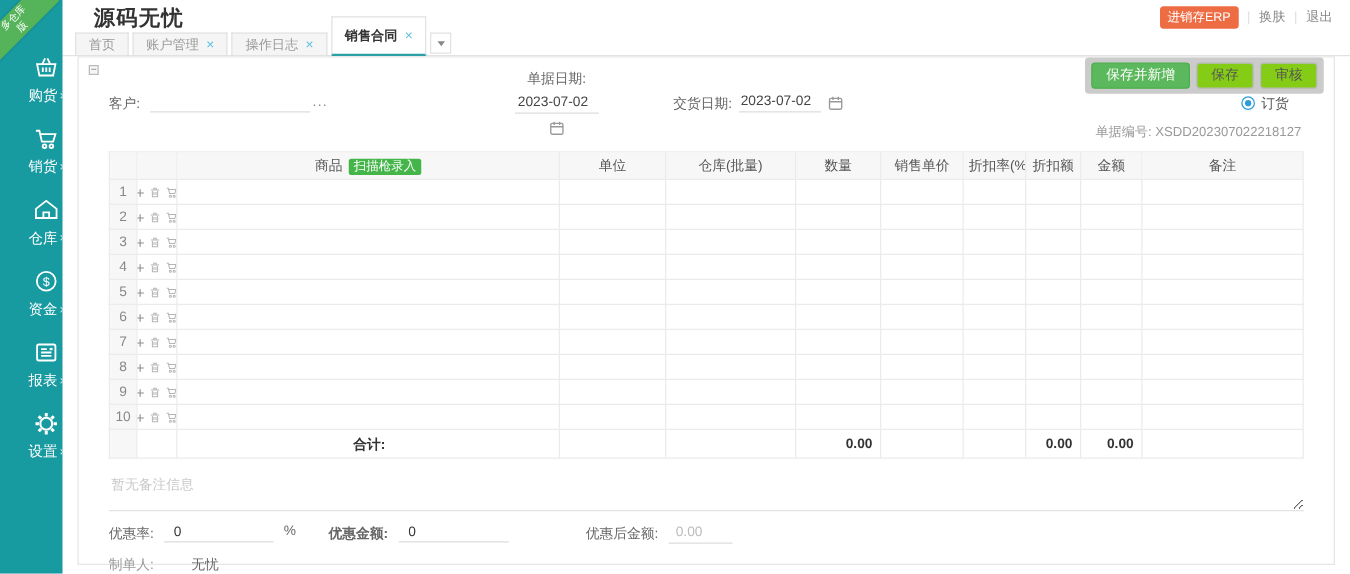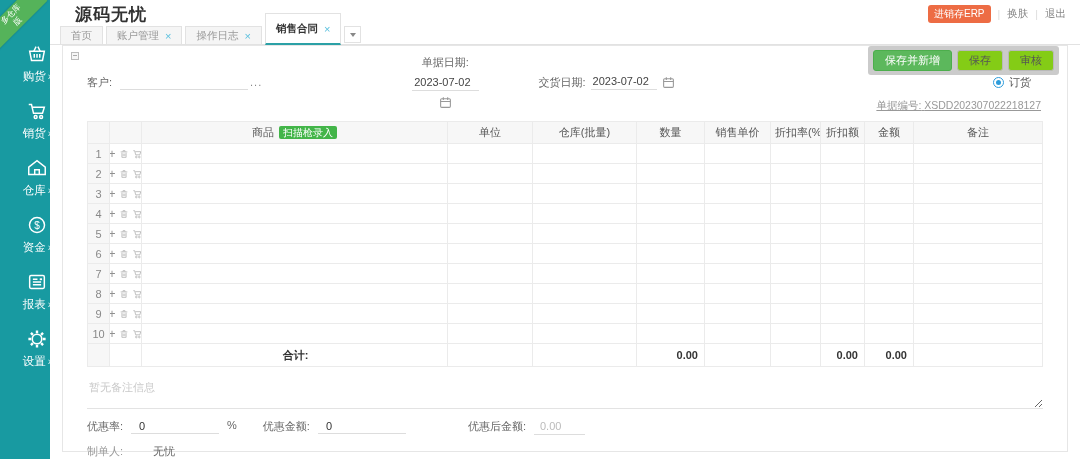--- a/index.html
+++ b/index.html
@@ -46,21 +46,21 @@
 .form-row { display:flex; align-items:center; margin-top:26px; height:20px; }
 .fld-label { color:#666; }
 .underline-input { border:none; border-bottom:1px solid #ddd; width:128px; height:16px; font-size:11px; outline:none; padding:0 2px; font-family:inherit; }
 .more-btn { color:#888; cursor:pointer; letter-spacing:1px; margin-left:2px; }
 .date-group { display:flex; align-items:center; gap:5px; }
 .g1 { margin-left:150px;flex-direction:column; } .g2 { margin-left:60px; }
 .date-value { border-bottom:1px solid #ddd; padding:1px 8px 2px 2px; color:#444; }
 .radio-group { margin-left:auto; margin-right:12px; display:flex; align-items:center; gap:5px; color:#555; }
 .radio-outer { width:11px; height:11px; border:1px solid #2d9cdb; border-radius:50%; display:flex; align-items:center; justify-content:center; cursor:pointer; }
 .radio-dot { width:5px; height:5px; background:#2d9cdb; border-radius:50%; }
-.billno-row { text-align:right; color:#999; margin:7px 2px 0 0; font-size:10.5px;text-decoration:underline; }
+.billno-row { text-align:right; color:#999; margin:7px 2px 0 0; font-size:10.5px; }
 
 .grid { width:100%; border-collapse:collapse; margin-top:8px; table-layout:fixed; }
 .grid th { background:#f7f7f7; color:#555; font-weight:normal; }
 .grid th, .grid td { border:1px solid #ebebeb; height:20px; padding:0 4px; font-size:11px; text-align:center; overflow:hidden; white-space:nowrap; }
 .grid th { height:22px; }
 .c-num  { width:22px; } .c-act { width:32px; } .c-prod { width:306px; } .c-unit { width:85px; }
 .c-wh   { width:104px; } .c-qty { width:68px; } .c-price { width:66px; } .c-rate { width:50px; }
 .c-damt { width:44px; } .c-amt { width:49px; }
 td.c-num { background:#f7f7f7; color:#888; }
 .scan-badge { background:#43b549; color:#fff; font-size:10px; padding:1px 4px; border-radius:2px; margin-left:5px; }
@@ -70,21 +70,21 @@
 .total-row td { font-weight:bold; height:23px; }
 .tl { text-align:center; padding-left:6px !important; }
 .tr { text-align:right !important; padding-right:6px !important; }
 
 .remark-area { width:100%; border:none; border-bottom:1px solid #e3e3e3; margin-top:8px; height:34px; resize:both;
   font-family:inherit; font-size:11px; color:#666; padding:5px 2px; outline:none; display:block; }
 .remark-area::placeholder { color:#c9c9c9; }
 .footer-row { display:flex; align-items:flex-start; margin-top:10px; color:#666; }
 .mini-input { border:none; border-bottom:1px solid #ddd; width:72px; height:15px; font-size:11px; outline:none; padding:0 2px 0 8px; font-family:inherit; color:#333; }
 .pct { margin-left:8px; color:#666; }
-.fg2 { margin-left:26px; } .fg3 { margin-left:62px; }
+.fg2 { margin-left:26px;font-weight:bold; } .fg3 { margin-left:62px; }
 .gray-val { border-bottom:1px solid #ddd; color:#bbb; padding:1px 24px 2px 6px; margin-left:8px; }
 .lbl-gap { margin-right:8px; }
 .creator-row { margin-top:9px; color:#999; display:flex; }
 .creator-val { color:#666; margin-left:30px; }
 </style>
 </head>
 <body>
 
 <div class="sidebar">
   <div class="ribbon">多仓库版</div>

